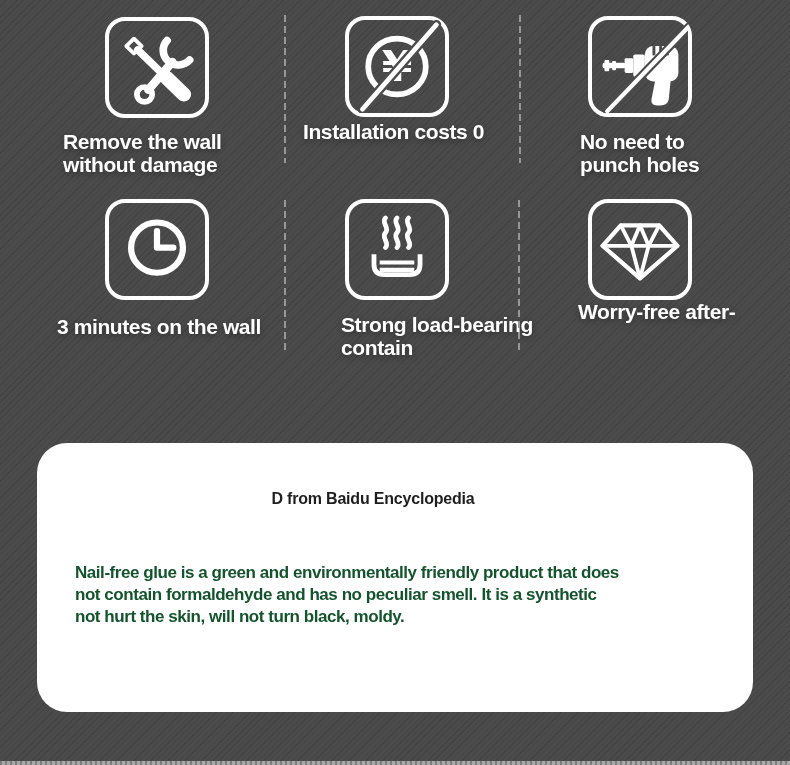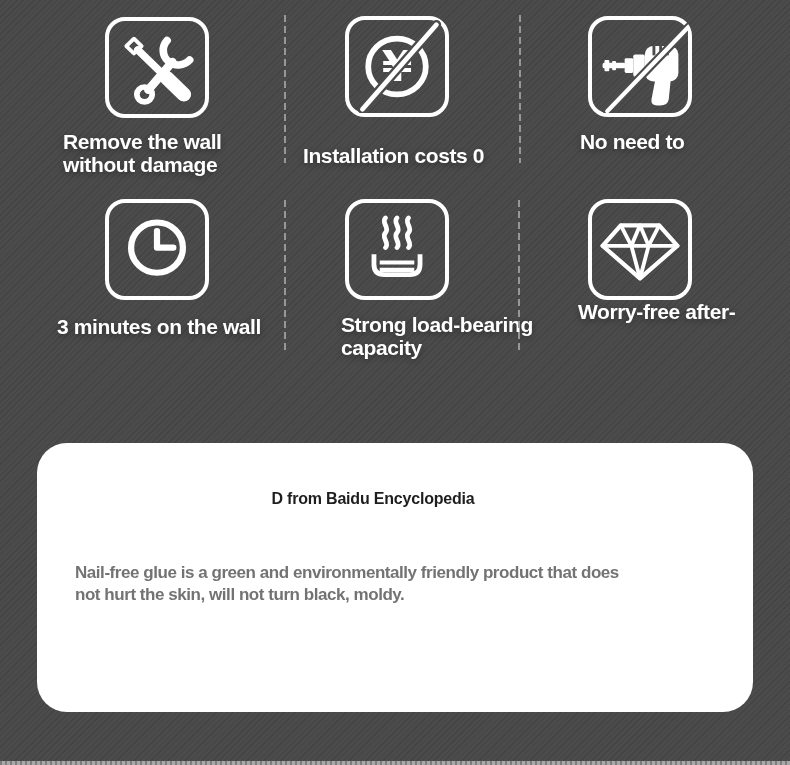--- a/index.html
+++ b/index.html
@@ -41,21 +41,21 @@
     position:absolute;
     color:var(--white);
     font-size:21px;
     font-weight:700;
     line-height:23px;
     letter-spacing:-0.4px;
     white-space:nowrap;
     text-shadow:0 2px 6px rgba(0,0,0,0.35);
   }
   .lb1{left:63px;top:130px;}
-  .lb2{left:303px;top:144px;}
+  .lb2{left:303px;top:120px;}
   .lb3{left:580px;top:130px;}
   .lb4{left:57px;top:315px;}
   .lb5{left:297px;top:313px;margin-left:44px;}
   .lb6{left:578px;top:300px;}
 
   .divider{
     position:absolute;
     width:2px;
     background:repeating-linear-gradient(180deg,
       #979797 0px,#979797 7px,
@@ -83,21 +83,21 @@
     letter-spacing:-0.2px;
     color:#1e1e1e;
   }
   .card-body{
     position:absolute;
     left:38px;top:119px;
     font-size:17px;
     font-weight:700;
     line-height:22px;
     letter-spacing:-0.45px;
-    color:#737373;
+    color:#14532d;
   }
   .card-body .line{white-space:nowrap;}
 
   .bottom-strip{
     position:absolute;
     left:0;right:0;bottom:0;height:4px;
     background:repeating-linear-gradient(90deg,#7d7d7d 0 2px,#a8a8a8 2px 5px);
   }
 
   
@@ -172,20 +172,21 @@
         <rect class="bgf" x="77" y="28" width="3" height="10"></rect>
 
         <path class="f" d="M66 64 L82 64 L80 85 Q79 92 71 92 L68 92 Q61 92 62 85 Z"></path>
 
         <line class="bgs" stroke-width="9" x1="16" y1="98" x2="101" y2="7"></line>
         <line class="s" stroke-width="4.5" x1="16" y1="98" x2="101" y2="7"></line>
       </svg>
     </div>
     <div class="label lb3">
         <div class="line">No need to</div>
+        <div class="line">punch holes</div>
       </div>
   </div>
 
   
   <div class="feature">
     <div class="icon-box ib4">
       <svg viewBox="0 0 100 100" preserveAspectRatio="none" aria-hidden="true">
         <circle class="s" stroke-width="6.5" cx="50" cy="48" r="27"></circle>
         <path class="s" stroke-width="6.5" d="M50 48 L50 30 M50 48 L67 48"></path>
       </svg>
@@ -202,21 +203,21 @@
         <path class="s" stroke-width="5" d="M38 48 c5,-5 -5,-11 0,-16 c5,-5 -5,-11 0,-16"></path>
         <path class="s" stroke-width="5" d="M50 48 c5,-5 -5,-11 0,-16 c5,-5 -5,-11 0,-16"></path>
         <path class="s" stroke-width="5" d="M62 48 c5,-5 -5,-11 0,-16 c5,-5 -5,-11 0,-16"></path>
         <path class="sq" stroke-width="5" d="M26 55 v11 q0 11 11 11 h26 q11 0 11 -11 v-11"></path>
         <line class="sq" stroke-width="4.5" x1="32" y1="64" x2="68" y2="64"></line>
         <line class="sq" stroke-width="4.5" x1="32" y1="72" x2="68" y2="72"></line>
       </svg>
     </div>
     <div class="label lb5">
         <div class="line">Strong load-bearing</div>
-        <div class="line">capacity</div>
+        <div class="line">contain</div>
       </div>
   </div>
 
   
   <div class="feature">
     <div class="icon-box ib6">
       <svg viewBox="0 0 100 100" preserveAspectRatio="none" aria-hidden="true">
         <path class="s" stroke-width="4.5" d="M30 24 L70 24 L89 46 L50 81 L11 46 Z"></path>
         <line class="s" stroke-width="4" x1="11" y1="46" x2="89" y2="46"></line>
         <path class="s" stroke-width="4" d="M30 24 L41 46 L50 24 L59 46 L70 24"></path>
@@ -232,18 +233,19 @@
   <div class="divider d1"></div>
   <div class="divider d2"></div>
   <div class="divider d3"></div>
   <div class="divider d4"></div>
 
   
   <div class="card">
     <div class="card-title">D from Baidu Encyclopedia</div>
     <div class="card-body">
         <div class="line">Nail-free glue is a green and environmentally friendly product that does</div>
+        <div class="line">not contain formaldehyde and has no peculiar smell. It is a synthetic</div>
         <div class="line">not hurt the skin, will not turn black, moldy.</div>
       </div>
   </div>
 
   <div class="bottom-strip"></div>
 </div>
 
 </body></html>

